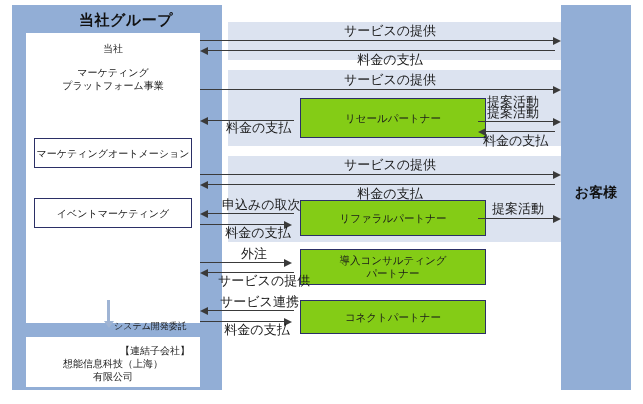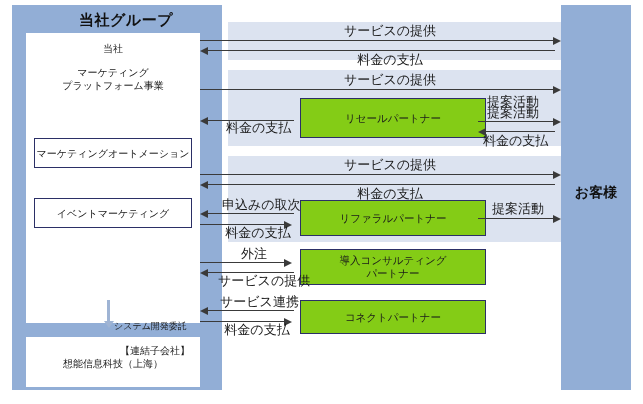--- a/index.html
+++ b/index.html
@@ -119,20 +119,21 @@
     <span>マーケティングオートメーション</span>
   </div>
 
   <div class="abs vline" style="left:107px;top:300px;height:22px;"></div>
   <div class="abs arrow-head head-down" style="left:103.5px;top:321px;"></div>
   <div class="abs lbl-sys" style="left:114px;top:320px;">システム開発委託</div>
 
   <div class="abs sub-panel"></div>
   <div class="abs node-text" style="left:26px;top:344px;width:174px;padding-left:42px;">【連結子会社】</div>
   <div class="abs node-text" style="left:26px;top:357px;width:174px;">想能信息科技（上海）</div>
+  <div class="abs node-text" style="left:26px;top:370px;width:174px;">有限公司</div>
 
   <div class="abs customer-panel"></div>
   <div class="abs customer-label">お客様</div>
 
   <div class="abs arrow-label" style="left:300px;top:25px;width:180px;">サービスの提供</div>
   <div class="abs arrow-line" style="left:200px;top:40px;width:355px;"></div>
   <div class="abs arrow-head head-right" style="left:553px;top:36.5px;"></div>
 
   <div class="abs arrow-line" style="left:208px;top:50px;width:347px;"></div>
   <div class="abs arrow-head head-left" style="left:200px;top:46.5px;"></div>

